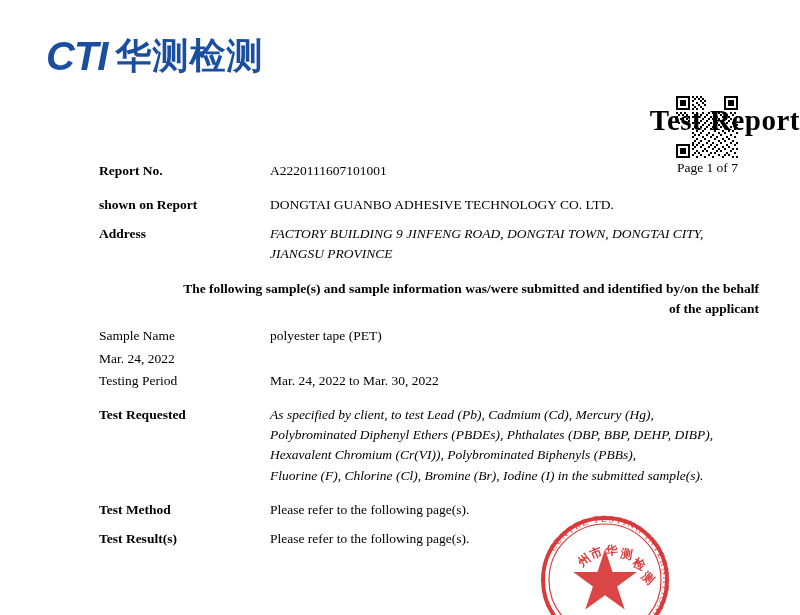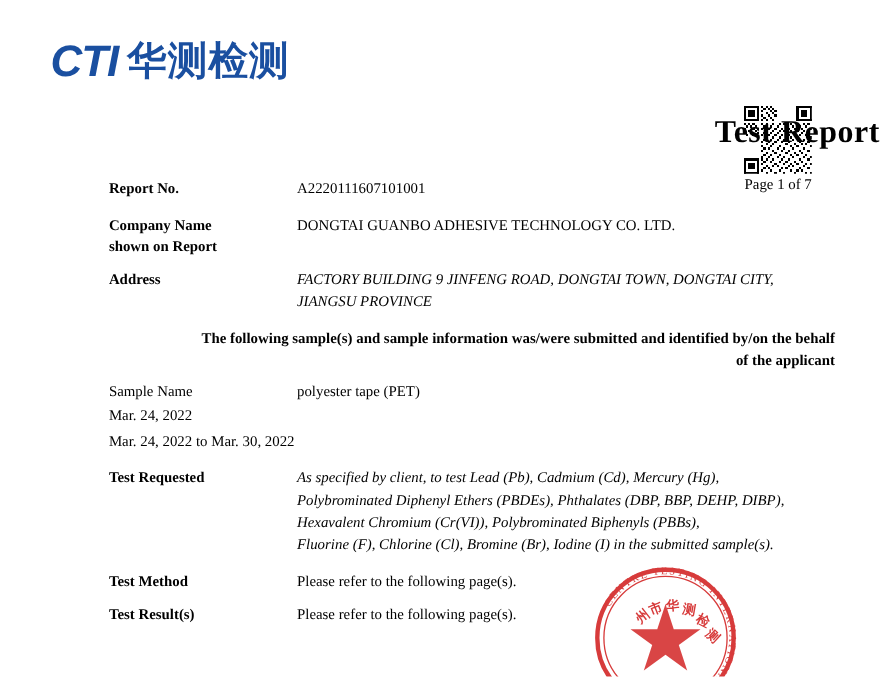--- a/index.html
+++ b/index.html
@@ -346,21 +346,20 @@
 
   <div class="row">
     <div class="label b">Report No.</div>
     <div class="value">A2220111607101001</div>
   </div>
 
   <div class="gap-md"></div>
 
   <div class="row">
     <div class="label b">
-      <div>Company Name</div>
       <div>shown on Report</div>
     </div>
     <div class="value">DONGTAI GUANBO ADHESIVE TECHNOLOGY CO. LTD.</div>
   </div>
 
   <div class="gap-sm"></div>
 
   <div class="row">
     <div class="label b">Address</div>
     <div class="value multi">
@@ -381,20 +380,21 @@
   <div class="row">
     <div class="label">Sample Name</div>
     <div class="value">polyester tape (PET)</div>
   </div>
 
   <div class="row">
     <div class="value">Mar. 24, 2022</div>
   </div>
 
   <div class="row">
+    <div class="label">Testing Period</div>
     <div class="value">Mar. 24, 2022 to Mar. 30, 2022</div>
   </div>
 
   <div class="gap-md"></div>
 
   <div class="row">
     <div class="label b">Test Requested</div>
     <div class="value multi">
       <div>As specified by client, to test Lead (Pb), Cadmium (Cd), Mercury (Hg),</div>
       <div>Polybrominated Diphenyl Ethers (PBDEs), Phthalates (DBP, BBP, DEHP, DIBP),</div>

